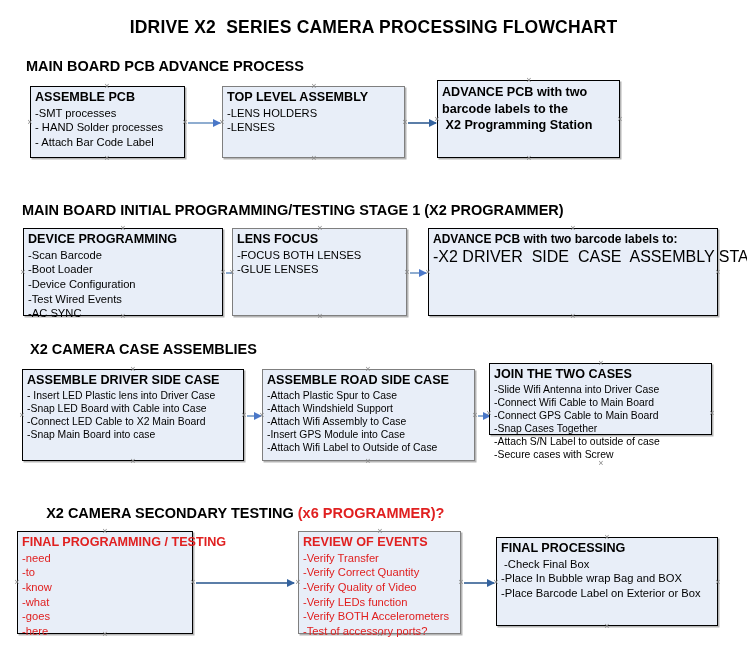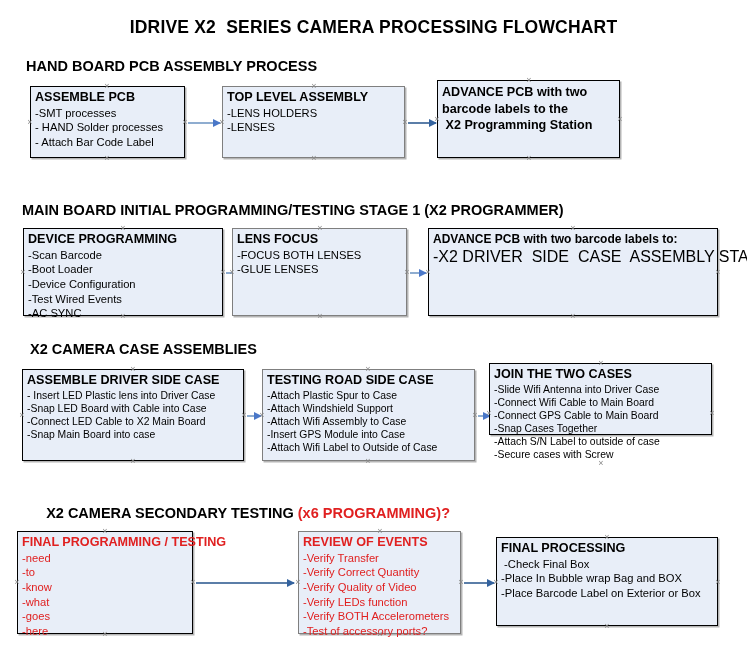--- a/index.html
+++ b/index.html
@@ -113,21 +113,21 @@
   }
   .hx::before { content: "\00D7"; }
 </style>
 </head>
 <body>
 
 <div id="canvas">
 
   <div class="doc-title">IDRIVE X2  SERIES CAMERA PROCESSING FLOWCHART</div>
 
-  <div class="section-head" style="left:26px; top:58px;">HAND BOARD PCB ASSEMBLY PROCESS</div>
+  <div class="section-head" style="left:26px; top:58px;">MAIN BOARD PCB ADVANCE PROCESS</div>
 
   <div class="node" style="left:30px; top:86px; width:155px; height:72px;">
     <div class="n-title">ASSEMBLE PCB</div>
     <div class="n-line">-SMT processes</div>
     <div class="n-line">- HAND Solder processes</div>
     <div class="n-line">- Attach Bar Code Label</div>
   </div>
   <div class="hx" style="left:103px; top:82px;"></div>
   <div class="hx" style="left:103px; top:154px;"></div>
   <div class="hx" style="left:26px; top:118px;"></div>
@@ -205,21 +205,21 @@
     <div class="n-line">-Snap Main Board into case</div>
   </div>
   <div class="hx" style="left:129px; top:365px;"></div>
   <div class="hx" style="left:129px; top:457px;"></div>
   <div class="hx" style="left:18px; top:411px;"></div>
   <div class="hx" style="left:240px; top:411px;"></div>
 
   <div class="conn" style="left:247px; top:415px; width:14px;"></div>
 
   <div class="node tight gray-edge" style="left:262px; top:369px; width:213px; height:92px;">
-    <div class="n-title">TESTING ROAD SIDE CASE</div>
+    <div class="n-title">ASSEMBLE ROAD SIDE CASE</div>
     <div class="n-line">-Attach Plastic Spur to Case</div>
     <div class="n-line">-Attach Windshield Support</div>
     <div class="n-line">-Attach Wifi Assembly to Case</div>
     <div class="n-line">-Insert GPS Module into Case</div>
     <div class="n-line">-Attach Wifi Label to Outside of Case</div>
   </div>
   <div class="hx" style="left:364px; top:365px;"></div>
   <div class="hx" style="left:364px; top:457px;"></div>
   <div class="hx" style="left:258px; top:411px;"></div>
   <div class="hx" style="left:471px; top:411px;"></div>
@@ -234,21 +234,21 @@
     <div class="n-line">-Snap Cases Together</div>
     <div class="n-line">-Attach S/N Label to outside of case</div>
     <div class="n-line">-Secure cases with Screw</div>
   </div>
   <div class="hx" style="left:597px; top:359px;"></div>
   <div class="hx" style="left:597px; top:459px;"></div>
   <div class="hx" style="left:485px; top:409px;"></div>
   <div class="hx" style="left:708px; top:409px;"></div>
 
   <div class="section-head" style="left:30px; top:489px;">
-    <span>X2 CAMERA SECONDARY TESTING </span><span class="accent">(x6 PROGRAMMING)?</span>
+    <span>X2 CAMERA SECONDARY TESTING </span><span class="accent">(x6 PROGRAMMER)?</span>
   </div>
 
   <div class="node red" style="left:17px; top:531px; width:176px; height:103px;">
     <div class="n-title">FINAL PROGRAMMING / TESTING</div>
     <div class="n-line">-need</div>
     <div class="n-line">-to</div>
     <div class="n-line">-know</div>
     <div class="n-line">-what</div>
     <div class="n-line">-goes</div>
     <div class="n-line">-here</div>

